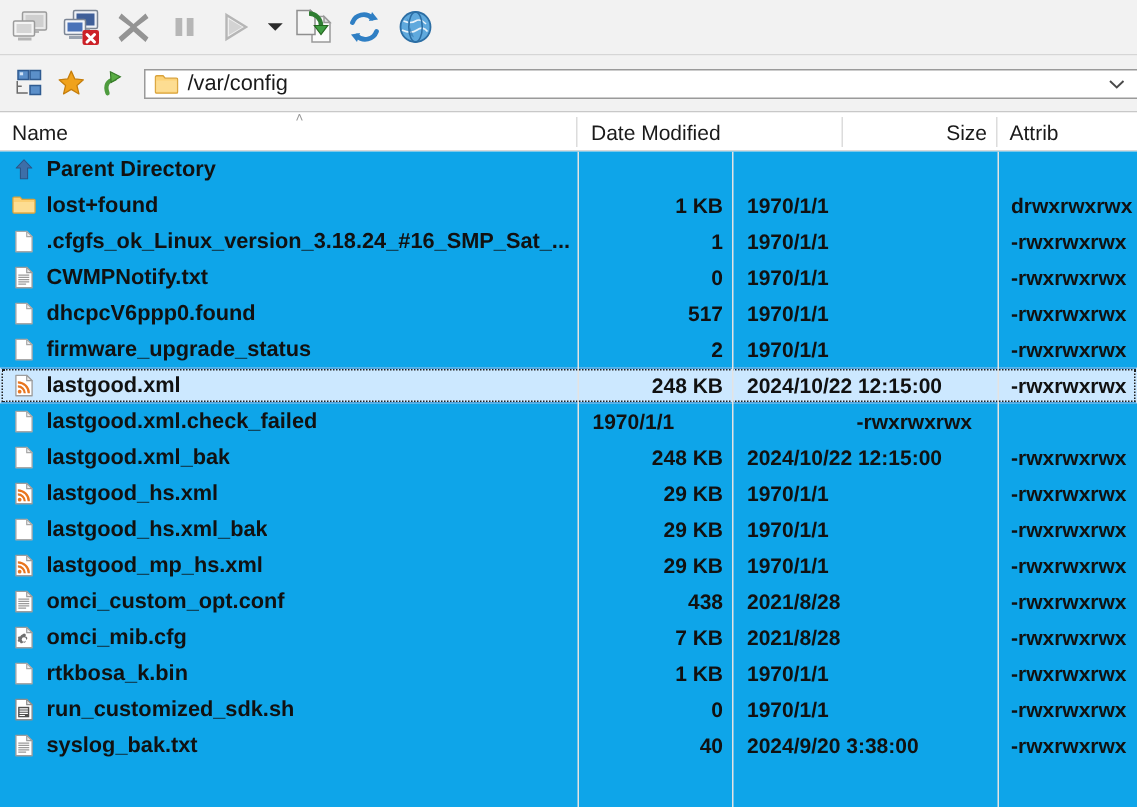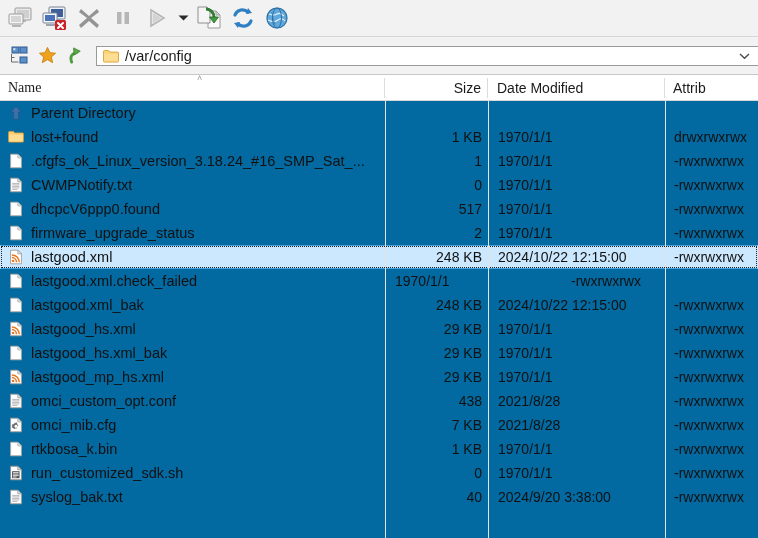--- a/index.html
+++ b/index.html
@@ -79,32 +79,32 @@
   }
   .hcell{
     height:26px;display:flex;align-items:center;
     font-size:14px;color:#1a1a1a;
     box-sizing:border-box;
     position:relative;
   }
   .hcell .hsep{
     position:absolute;right:0;top:3px;bottom:3px;width:1px;background:#dcdcdc;
   }
-  .h-name{width:385px;padding-left:8px;font-family:Liberation Serif, serif;}
+  .h-name{width:385px;padding-left:8px;}
   .h-size{width:103px;justify-content:flex-end;padding-right:7px;}
   .h-date{width:177px;padding-left:9px;}
   .h-attr{flex:1;padding-left:8px;}
   .sortmark{
     position:absolute;left:197px;top:-1px;
     font-size:9px;color:#9a9a9a;line-height:9px;
   }
 
   
   .listbody{
-    flex:1;overflow:hidden;background:#0369a1;position:relative;
+    flex:1;overflow:hidden;background:#0ea5e9;position:relative;font-weight:bold;
   }
   .row{
     height:24px;
     display:flex;align-items:center;
     box-sizing:border-box;
     border:1px solid transparent;
     white-space:nowrap;
   }
   .row.selected{
     background:#cce8ff;
@@ -267,26 +267,26 @@
         </svg>
       </span>
     </div>
   </div>
 
   <div class="listhead">
     <div class="hcell h-name">
       <span>Name</span>
       <span class="hsep"></span>
     </div>
+    <div class="hcell h-date">
+      <span>Date Modified</span>
+      <span class="hsep"></span>
+    </div>
     <div class="hcell h-size">
       <span>Size</span>
-      <span class="hsep"></span>
-    </div>
-    <div class="hcell h-date">
-      <span>Date Modified</span>
       <span class="hsep"></span>
     </div>
     <div class="hcell h-attr">
       <span>Attrib</span>
     </div>
     <span class="sortmark">˄</span>
   </div>
 
   <div class="listbody" id="filelist">
     <span class="vgrid" style="left:385px"></span>

